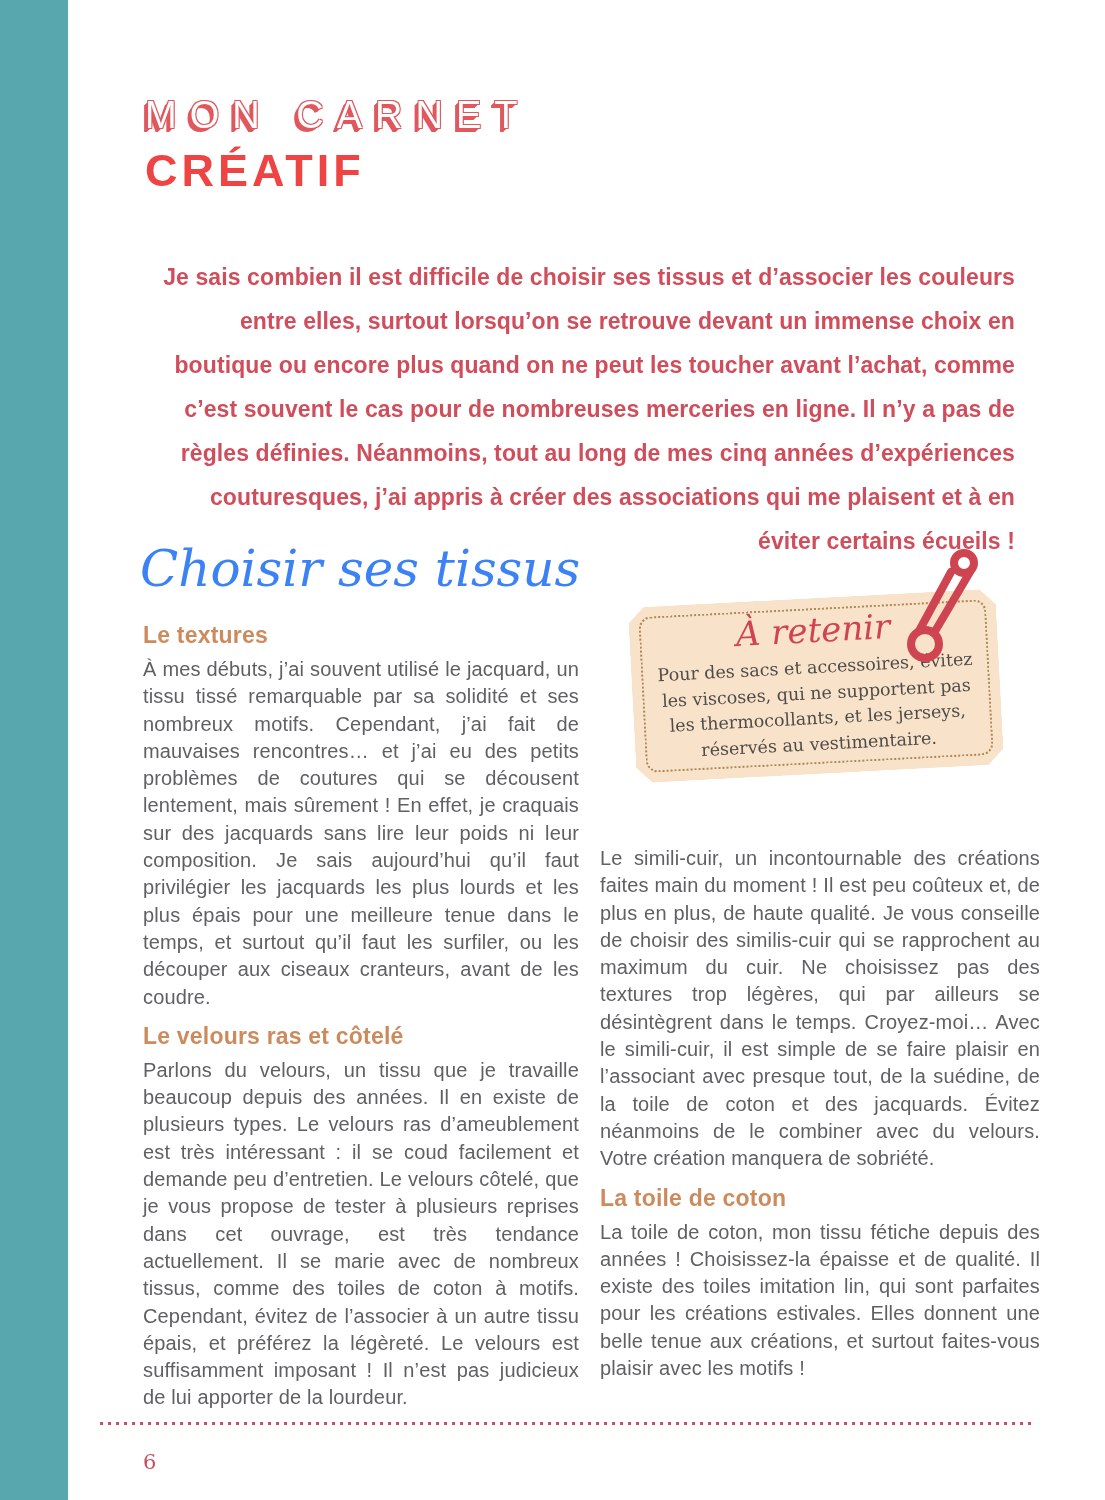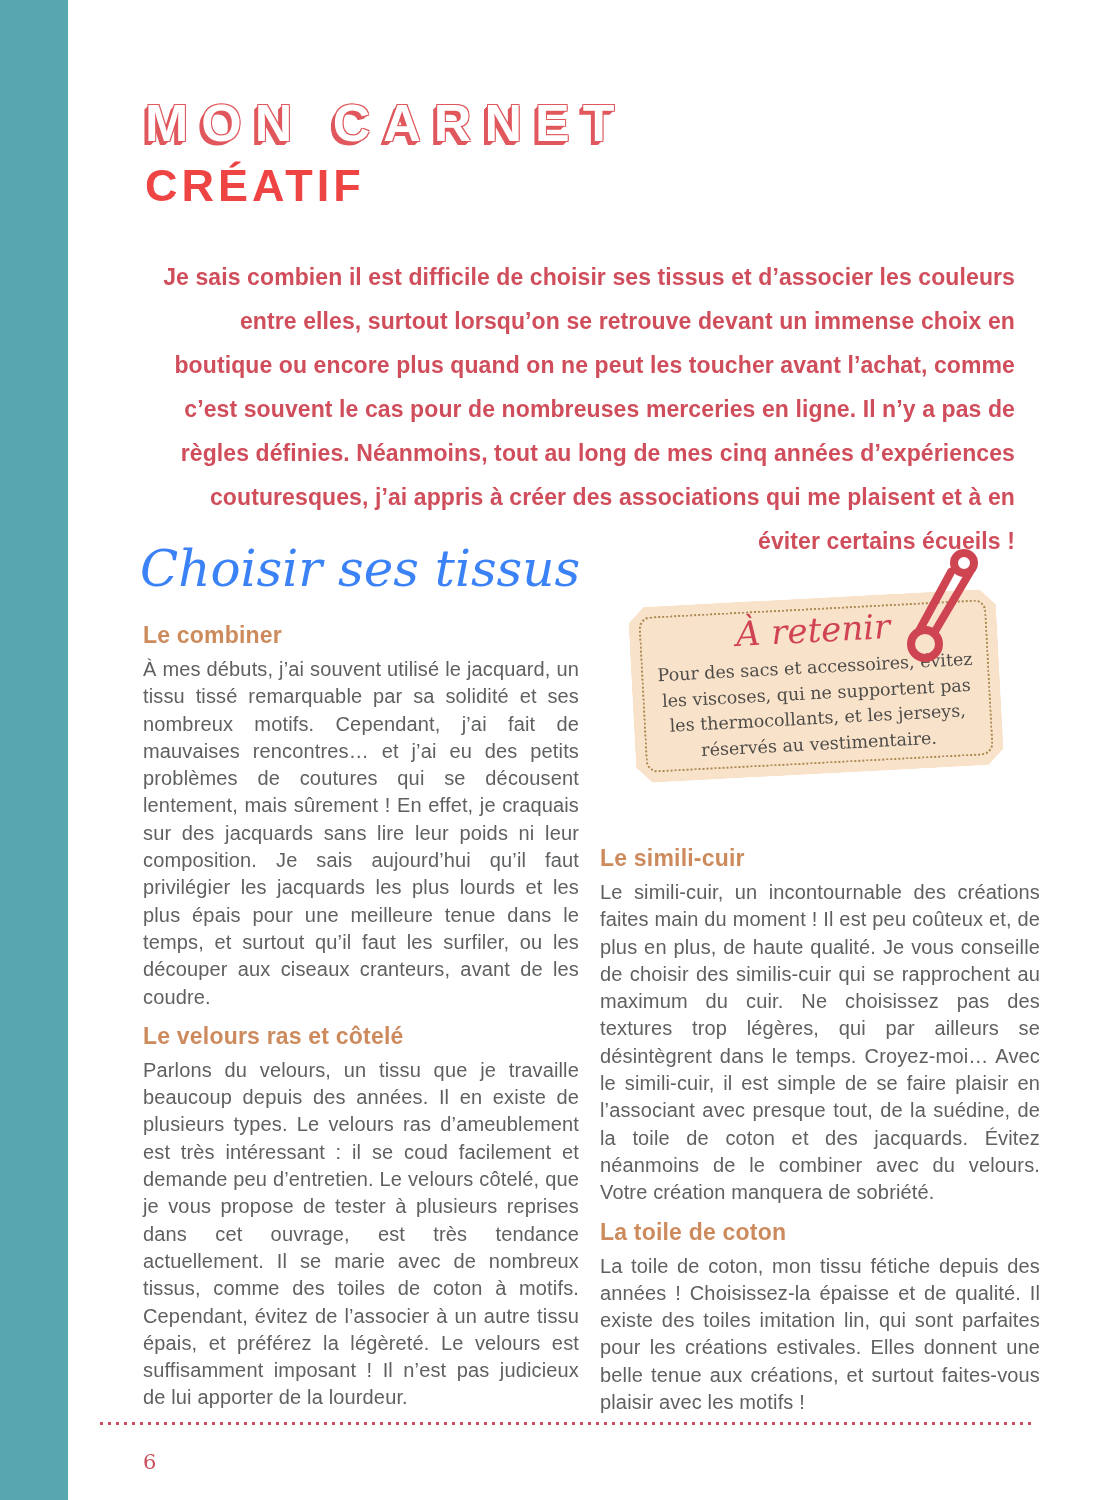--- a/index.html
+++ b/index.html
@@ -17,22 +17,22 @@
   .stripe {
     position: absolute;
     left: 0; top: 0;
     width: 68px; height: 1500px;
     background: #58a7ae;
   }
 
   
   .title-block { position: absolute; left: 145px; top: 96px; }
   .title-line1 {
-    font-size: 52px;
-    font-weight: 700;
+    font-size: 38px;
+    font-weight: 400;
     letter-spacing: 13px;
     line-height: 1.05;
     color: #ffffff;
     text-shadow:
       -1px -1px 0 #e0585d, 1px -1px 0 #e0585d,
       -1px  1px 0 #e0585d, 1px  1px 0 #e0585d,
       -2px  2px 0 #e0585d, -3px 3px 0 #e0585d, -4px 4px 0 #e0585d;
     text-align: right;
   }
   .title-line2 {
@@ -159,21 +159,21 @@
     <div class="title-line1">MON CARNET</div>
     <div class="title-line2">CRÉATIF</div>
   </div>
 
   <div class="intro">Je sais combien il est difficile de choisir ses tissus et d’associer les couleurs entre elles, surtout lorsqu’on se retrouve devant un immense choix en boutique ou encore plus quand on ne peut les toucher avant l’achat, comme c’est souvent le cas pour de nombreuses merceries en ligne. Il n’y a pas de règles définies. Néanmoins, tout au long de mes cinq années d’expériences couturesques, j’ai appris à créer des associations qui me plaisent et à en éviter certains écueils !</div>
 
   <div class="script-heading">Choisir ses tissus</div>
 
   <div class="col col-left">
     <div class="sec">
-      <h3 class="sec-heading">Le combiner</h3>
+      <h3 class="sec-heading">Le textures</h3>
       <p class="sec-body">À mes débuts, j’ai souvent utilisé le jacquard, un tissu tissé remarquable par sa solidité et ses nombreux motifs. Cependant, j’ai fait de mauvaises rencontres… et j’ai eu des petits problèmes de coutures qui se décousent lentement, mais sûrement ! En effet, je craquais sur des jacquards sans lire leur poids ni leur composition. Je sais aujourd’hui qu’il faut privilégier les jacquards les plus lourds et les plus épais pour une meilleure tenue dans le temps, et surtout qu’il faut les surfiler, ou les découper aux ciseaux cranteurs, avant de les coudre.</p>
     </div>
     <div class="sec">
       <h3 class="sec-heading">Le velours ras et côtelé</h3>
       <p class="sec-body">Parlons du velours, un tissu que je travaille beaucoup depuis des années. Il en existe de plusieurs types. Le velours ras d’ameublement est très intéressant : il se coud facilement et demande peu d’entretien. Le velours côtelé, que je vous propose de tester à plusieurs reprises dans cet ouvrage, est très tendance actuellement. Il se marie avec de nombreux tissus, comme des toiles de coton à motifs. Cependant, évitez de l’associer à un autre tissu épais, et préférez la légèreté. Le velours est suffisamment imposant ! Il n’est pas judicieux de lui apporter de la lourdeur.</p>
     </div>
   </div>
 
   <div class="note-box">
     <div class="note-inner"></div>
@@ -185,21 +185,20 @@
     <g fill="none" stroke="#cf4451" stroke-width="8" stroke-linecap="round">
       <circle cx="27" cy="96" r="14"></circle>
       <path d="M 36 85 L 72 24"></path>
       <path d="M 21 83 L 53 24"></path>
       <circle cx="66" cy="15" r="10"></circle>
     </g>
   </svg>
 
   <div class="col col-right">
     <div class="sec">
-      <h3 class="sec-heading">Le simili-cuir</h3>
       <p class="sec-body">Le simili-cuir, un incontournable des créations faites main du moment ! Il est peu coûteux et, de plus en plus, de haute qualité. Je vous conseille de choisir des similis-cuir qui se rapprochent au maximum du cuir. Ne choisissez pas des textures trop légères, qui par ailleurs se désintègrent dans le temps. Croyez-moi… Avec le simili-cuir, il est simple de se faire plaisir en l’associant avec presque tout, de la suédine, de la toile de coton et des jacquards. Évitez néanmoins de le combiner avec du velours. Votre création manquera de sobriété.</p>
     </div>
     <div class="sec">
       <h3 class="sec-heading">La toile de coton</h3>
       <p class="sec-body">La toile de coton, mon tissu fétiche depuis des années ! Choisissez-la épaisse et de qualité. Il existe des toiles imitation lin, qui sont parfaites pour les créations estivales. Elles donnent une belle tenue aux créations, et surtout faites-vous plaisir avec les motifs !</p>
     </div>
   </div>
 
   <div class="dotted-line"></div>
   <div class="page-num">6</div>

